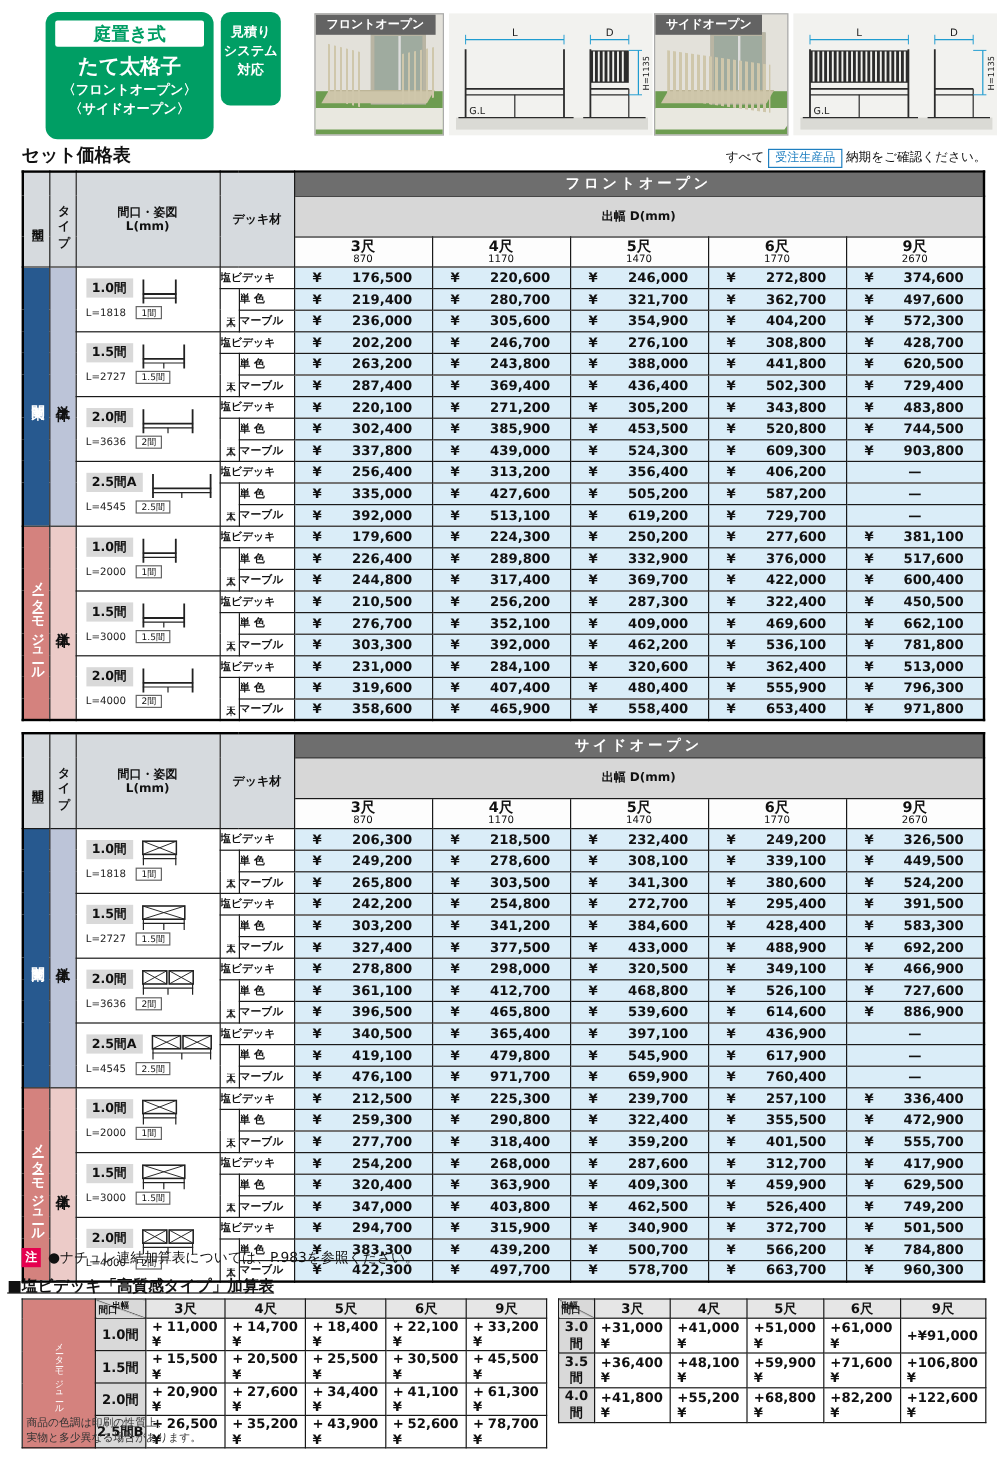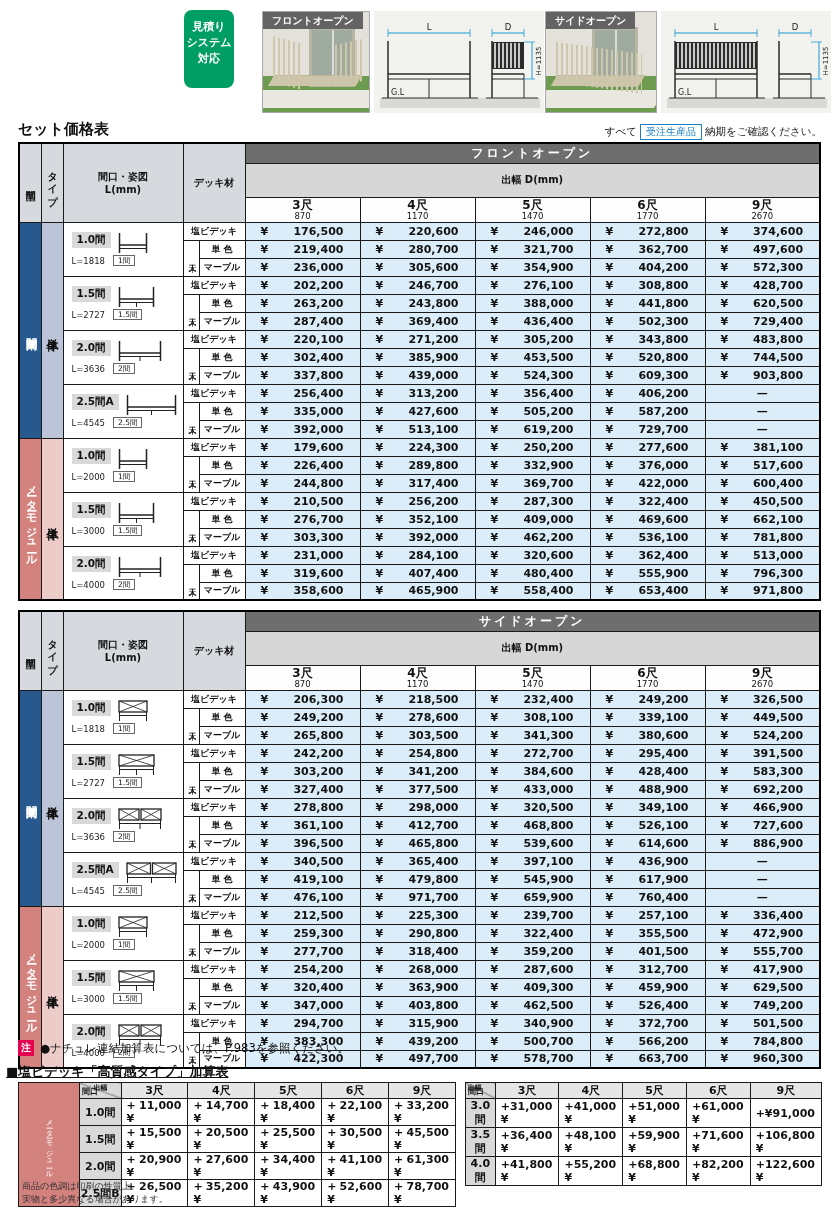--- a/index.html
+++ b/index.html
@@ -66,21 +66,21 @@
   .g1 .gtype { background:#d4827e; }
   .ttype { font-size:12px; font-weight:bold; text-align:center; vertical-align:middle; }
   .g0 .ttype { background:#bcc4d8; }
   .g1 .ttype { background:#eccbc8; }
   .size-cell { background:#fff; vertical-align:middle; padding:2px 4px 2px 8px; }
   .sc-top { display:flex; align-items:flex-start; gap:7px; }
   .chip { background:#d9d9d9; font-size:10.5px; font-weight:bold; padding:1px 5px; white-space:nowrap; }
   .sc-bot { display:flex; align-items:flex-end; gap:8px; margin-top:1px; }
   .lt { font-size:8.5px; color:#222; white-space:nowrap; }
   .spanlab { font-size:7.5px; border:1px solid #666; padding:0 4px; line-height:9px; background:#fff; }
-  .mat { background:#fff; font-size:9px; font-weight:bold; text-align:center; vertical-align:middle; white-space:nowrap; }
+  .mat { background:#fff; font-size:9px; font-weight:bold; text-align:left; vertical-align:middle; white-space:nowrap; }
   .jinko { background:#fff; font-size:8px; text-align:center; vertical-align:middle; }
   .jinko .vhead { letter-spacing:0; }
   td.pricecell { background:#daedf8; font-size:11px; font-weight:bold; vertical-align:middle; }
   .pr { display:flex; justify-content:space-between; padding:0 16px 0 15px; }
   .dashcell { background:#fff; text-align:center; font-weight:bold; }
   .dashed-b { border-bottom:1px dashed #555 !important; }
 
   
   .note-line { position:absolute; left:18px; top:1040px; font-size:11.5px; display:flex; align-items:center; gap:6px; }
   .note-badge { background:#e5004f; color:#fff; font-weight:bold; font-size:10px; padding:1px 3px; }
@@ -101,20 +101,26 @@
   .apr { display:flex; justify-content:space-between; padding:0 6px 0 5px; }
 
   
   .footer { position:absolute; left:22px; top:1180px; font-size:9px; color:#333; line-height:13px; }
 </style>
 </head>
 <body>
 
 <div id="page">
 
+  <div class="badge-main">
+    <div class="badge-band">庭置き式</div>
+    <div class="badge-title">たて太格子</div>
+    <div class="badge-sub">〈フロントオープン〉</div>
+    <div class="badge-sub">〈サイドオープン〉</div>
+  </div>
   <div class="badge-est">
     <div>見積り</div>
     <div>システム</div>
     <div>対応</div>
   </div>
 
   <div class="panel-photo" id="photo-front">
     <div class="photo-label">フロントオープン</div>
     <div class="ph-grass"></div>
     <div class="ph-pave"></div>

